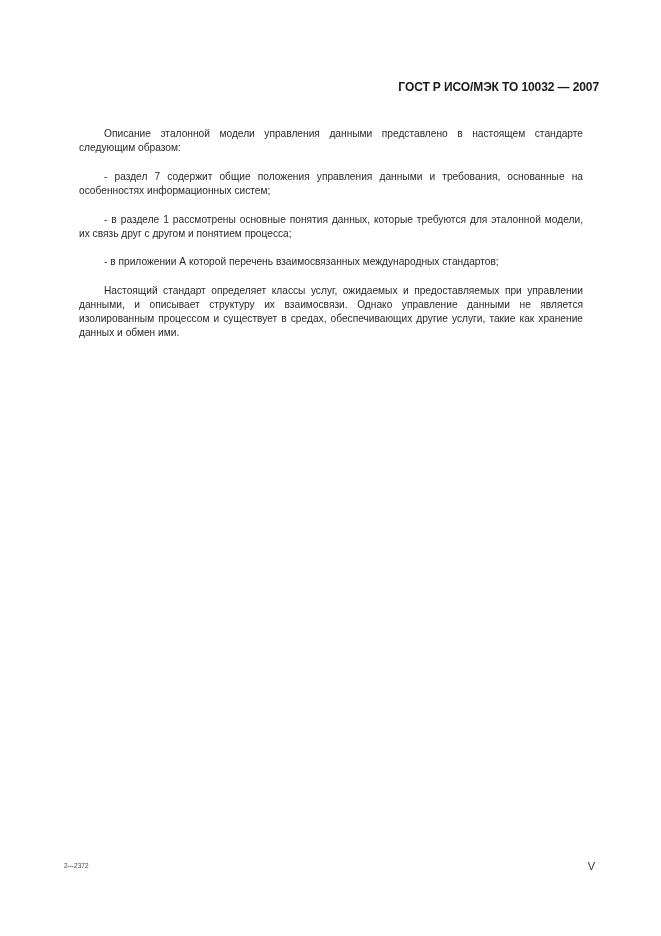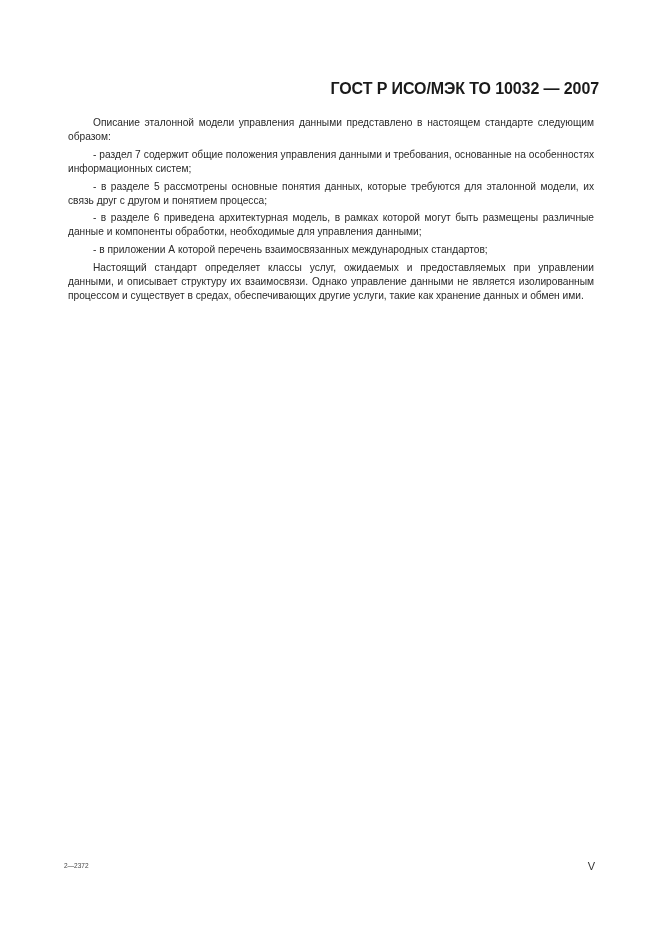--- a/index.html
+++ b/index.html
@@ -2,45 +2,44 @@
 <html><head>
   <meta charset="utf-8">
   <style>
     html, body { margin: 0; padding: 0; background: #ffffff; }
     body {
       width: 661px; height: 936px; position: relative; overflow: hidden;
       font-family: "Liberation Sans", sans-serif; color: #222;
     }
     .header {
       position: absolute; top: 80px; right: 62px;
-      font-size: 16px; font-weight: bold; letter-spacing: -0.1px; color: #1a1a1a;
+      font-size: 12px; font-weight: bold; letter-spacing: -0.1px; color: #1a1a1a;
     }
     .content {
       position: absolute; top: 112px; left: 64px; width: 534px;
       font-size: 10.2px; line-height: 13.9px; text-align: justify; color: #2a2a2a;
     }
-    .content p { margin: 4px; }
+    .content p { margin: 15px; }
     .indent { text-indent: 25px; }
     .footer-code {
       position: absolute; top: 862px; left: 64px;
       font-size: 6.5px; color: #444;
     }
     .page-num {
       position: absolute; top: 860px; right: 66px;
       font-size: 11px; color: #333;
     }
   </style>
 </head>
 <body>
 
 <div class="header">ГОСТ Р ИСО/МЭК ТО 10032 — 2007</div>
 
 <div class="content">
   <p class="indent">Описание эталонной модели управления данными представлено в настоящем стандарте следующим образом:</p>
   <p class="indent">- раздел 7 содержит общие положения управления данными и требования, основанные на особенностях информационных систем;</p>
-  <p class="indent">- в разделе 5 рассмотрены основные понятия данных, которые требуются для эталонной модели, их связь друг с другом и понятием процесса;</p>
-  <p class="indent">- в разделе 6 приведена архитектурная модель, в рамках которой могут быть размещены различные данные и компоненты обработки, необходимые для управления данными;</p>
+  <p class="indent">- в разделе 1 рассмотрены основные понятия данных, которые требуются для эталонной модели, их связь друг с другом и понятием процесса;</p>
   <p class="indent">- в приложении А которой перечень взаимосвязанных международных стандартов;</p>
   <p class="indent">Настоящий стандарт определяет классы услуг, ожидаемых и предоставляемых при управлении данными, и описывает структуру их взаимосвязи. Однако управление данными не является изолированным процессом и существует в средах, обеспечивающих другие услуги, такие как хранение данных и обмен ими.</p>
 </div>
 
 <div class="footer-code">2—2372</div>
 <div class="page-num">V</div>
 
 </body></html>

